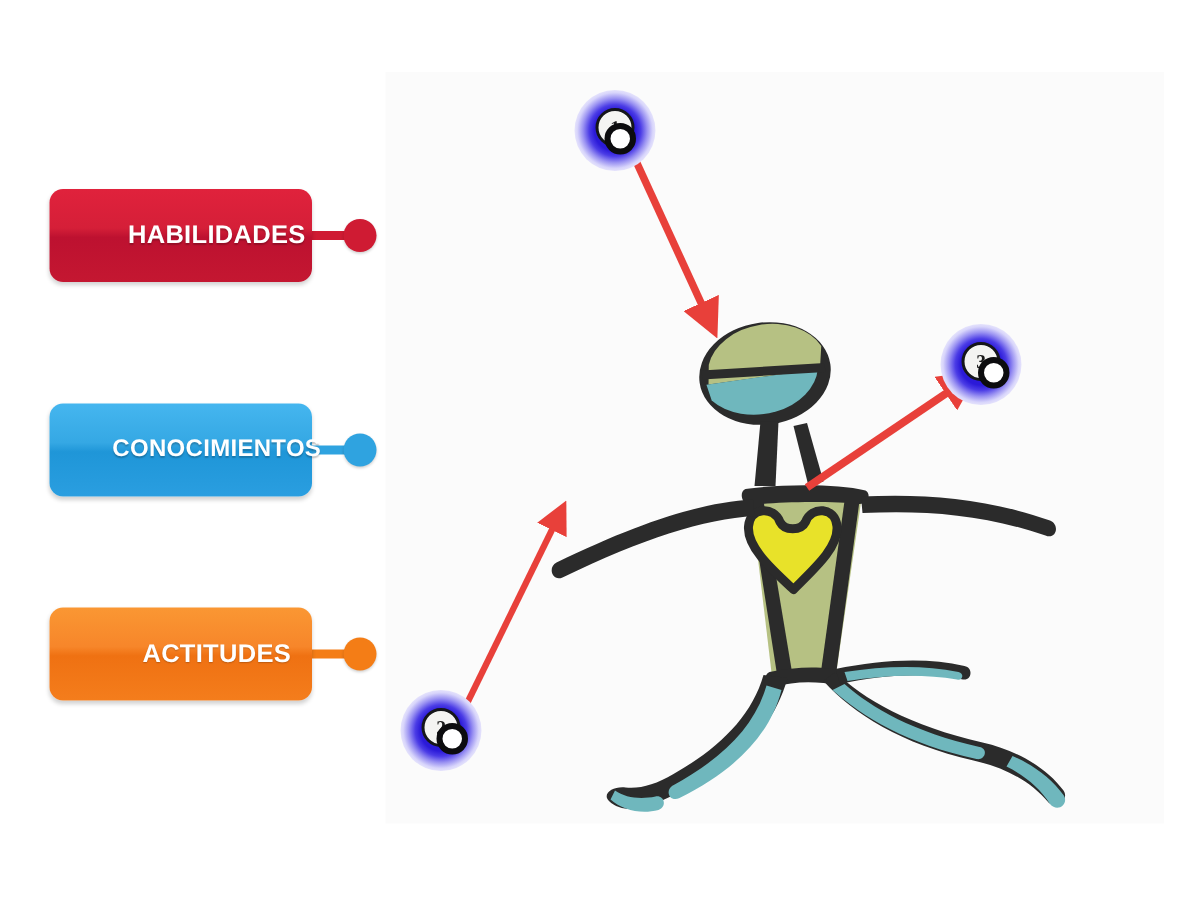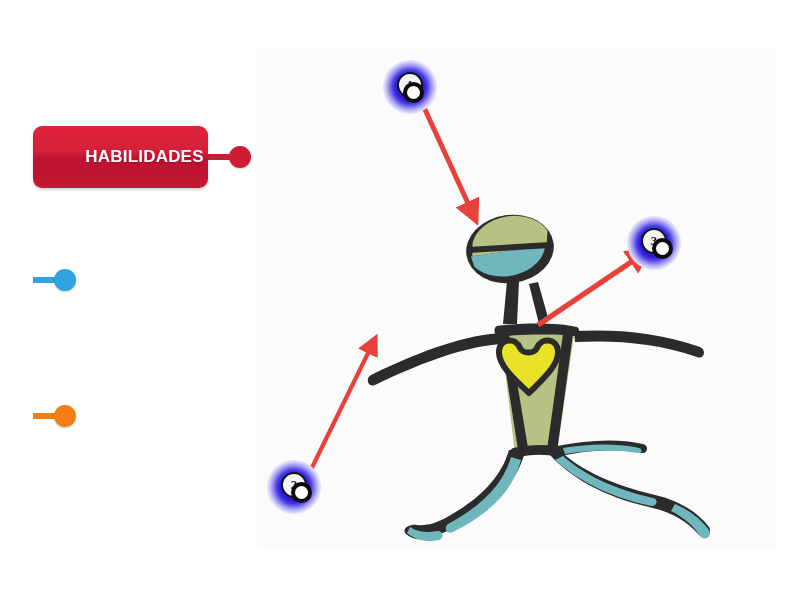--- a/index.html
+++ b/index.html
@@ -157,27 +157,33 @@
   <div class="label-box red">
     <span class="lbl-text">HABILIDADES</span>
   </div>
   <div class="connector">
     <div class="conn-line red"></div>
     <div class="conn-dot red"></div>
   </div>
 </div>
 
 <div class="label-group g1">
+  <div class="label-box blue">
+    <span class="lbl-text">CONOCIMIENTOS</span>
+  </div>
   <div class="connector">
     <div class="conn-line blue"></div>
     <div class="conn-dot blue"></div>
   </div>
 </div>
 
 <div class="label-group g2">
+  <div class="label-box orange">
+    <span class="lbl-text">ACTITUDES</span>
+  </div>
   <div class="connector">
     <div class="conn-line orange"></div>
     <div class="conn-dot orange"></div>
   </div>
 </div>
 
 <div id="image-canvas">
 
   <svg id="figure-svg" viewBox="0 0 519 501" xmlns="http://www.w3.org/2000/svg">
     <defs>

